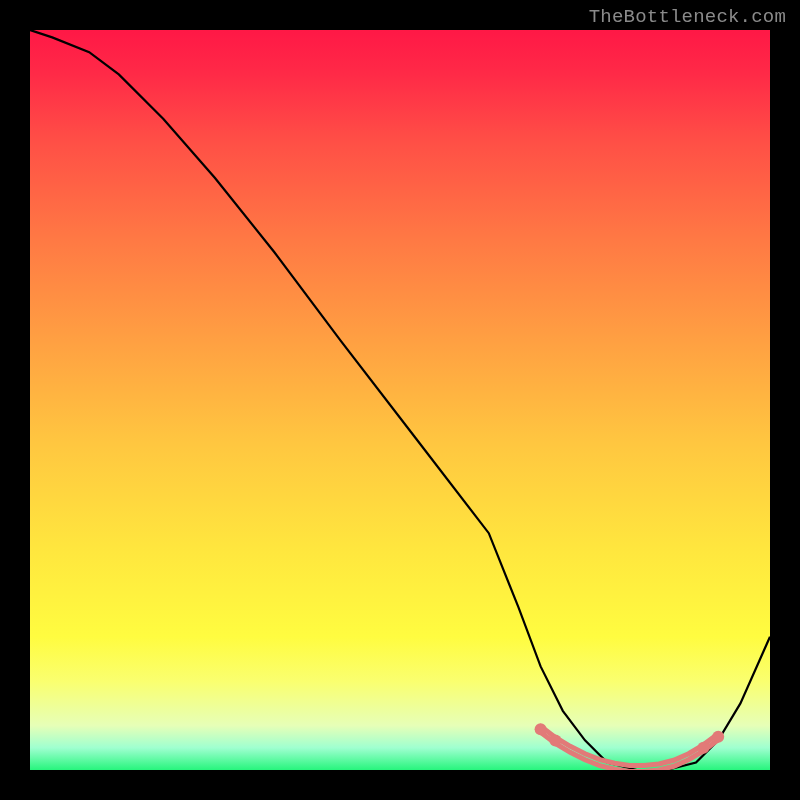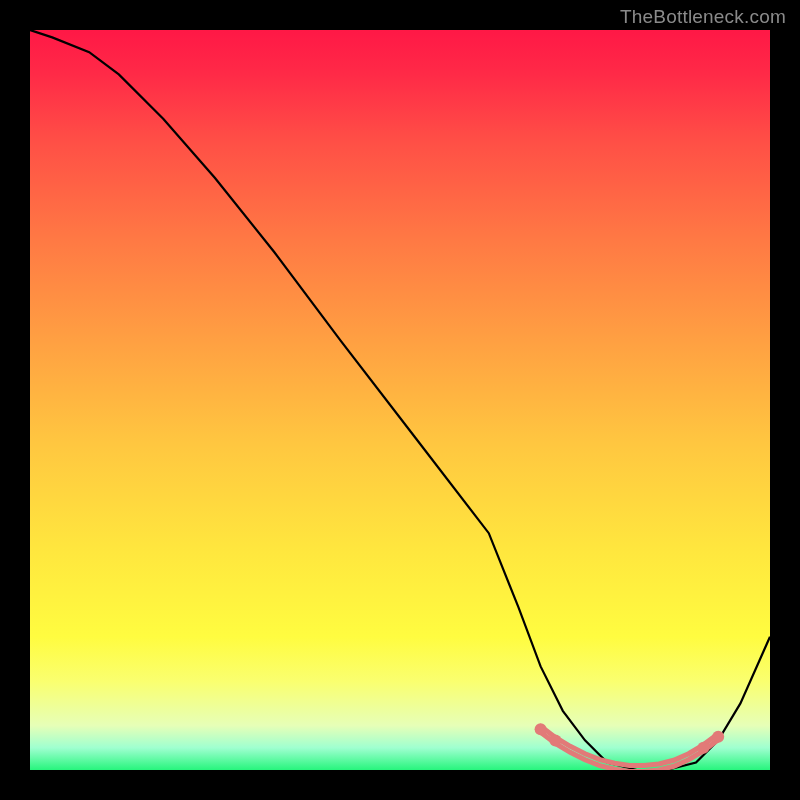--- a/index.html
+++ b/index.html
@@ -47,21 +47,21 @@
     position: absolute;
     left: 0;
     top: 0;
     width: 100%;
     height: 100%;
   }
   .watermark {
     position: absolute;
     top: 6px;
     right: 14px;
-    font-family: Liberation Sans, sans-serif;
+    font-family: Liberation Mono, monospace;
     font-size: 19px;
     color: #8a8a8a;
     letter-spacing: 0.2px;
     user-select: none;
   }
 </style>
 </head>
 <body>
 
 <div class="chart-container">

